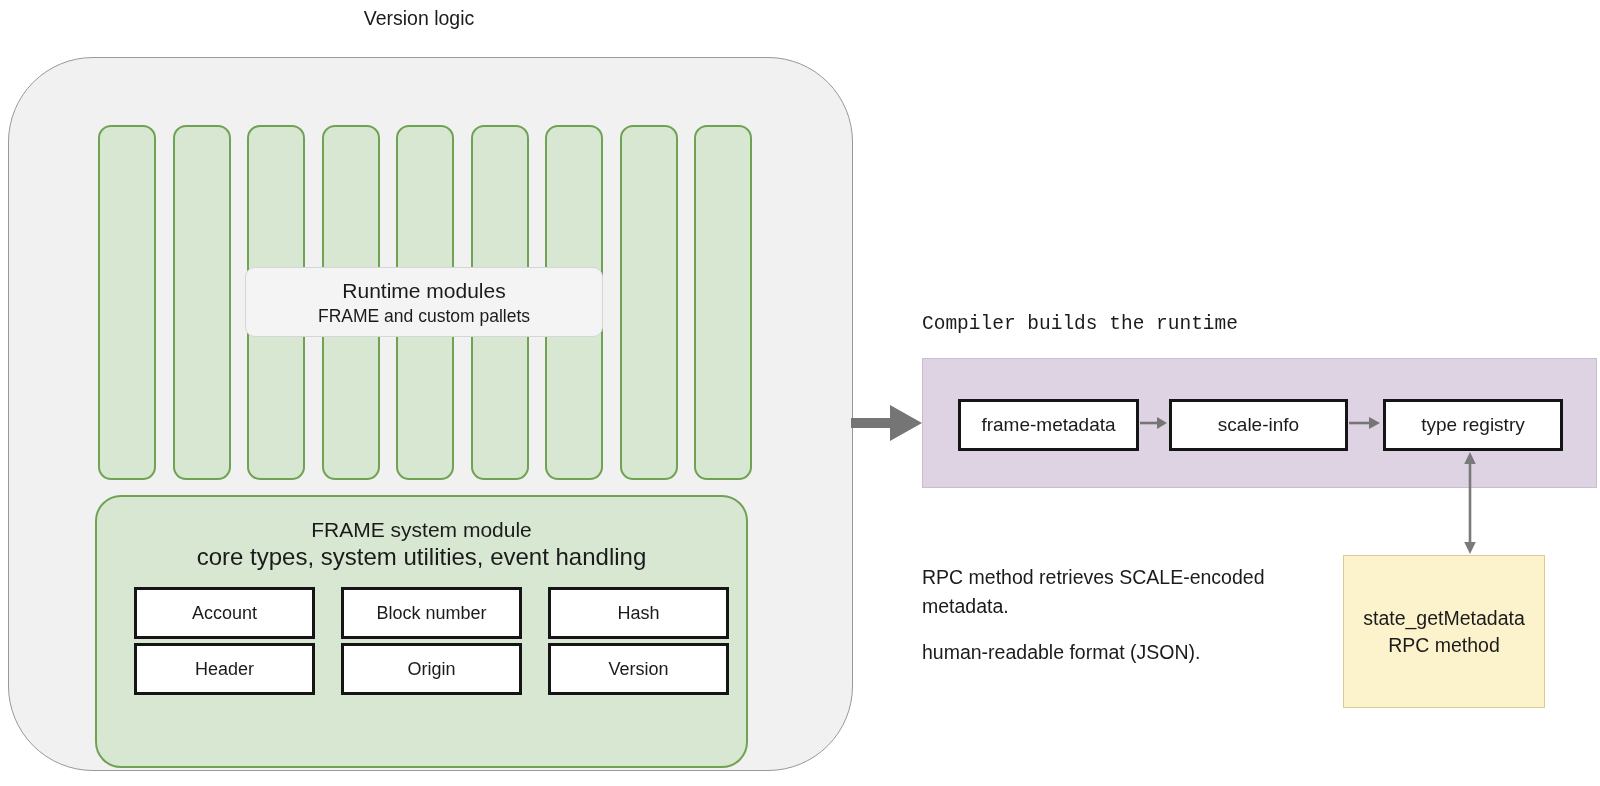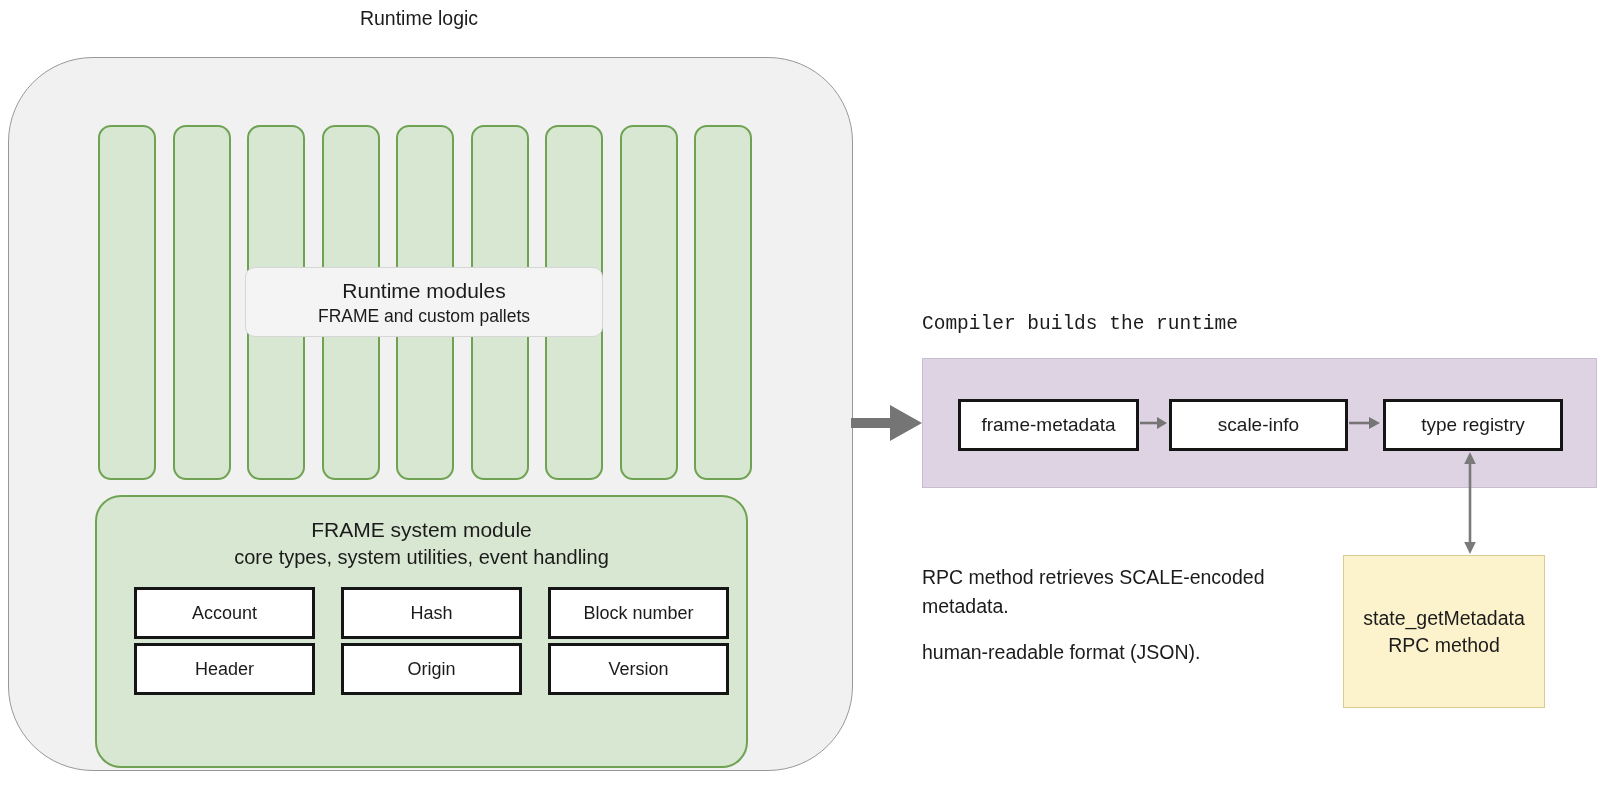--- a/index.html
+++ b/index.html
@@ -36,21 +36,21 @@
   }
   .modules-label .t1 { font-size:21px; line-height:28px; }
   .modules-label .t2 { font-size:17.5px; line-height:22px; }
 
   .frame-box {
     left:95px; top:495px; width:653px; height:273px; box-sizing:border-box;
     background:#d8e7d2; border:2px solid #6fa353; border-radius:26px;
     text-align:center; padding-top:18px; z-index:2;
   }
   .frame-box .t1 { font-size:21px; line-height:30px; }
-  .frame-box .t2 { font-size:20px; line-height:24px; }
+  .frame-box .t2 { font-size:24px; line-height:24px; }
   .cells-grid {
     position:absolute; left:37px; right:17px; top:90px;
     display:grid; grid-template-columns:repeat(3,181px); grid-auto-rows:52px;
     justify-content:space-between; row-gap:4px;
   }
   .frame-cell {
     box-sizing:border-box; background:#ffffff; border:3px solid #151515;
     display:flex; align-items:center; justify-content:center;
     font-size:18px;
   }
@@ -81,21 +81,21 @@
     display:flex; flex-direction:column; justify-content:center; align-items:center;
     font-size:19.5px; line-height:27px; text-align:center;
   }
   .para { font-size:19.5px; line-height:28.5px; }
   .para-1 { left:922px; top:563px; }
   .para-2 { left:922px; top:638px; }
 </style>
 </head>
 <body>
 
-<div class="abs runtime-title">Runtime logic</div>
+<div class="abs runtime-title">Version logic</div>
 
 <div class="abs outer-container"></div>
 
 <div class="abs bars-row">
     <div class="bar"></div>
     <div class="bar"></div>
     <div class="bar"></div>
     <div class="bar"></div>
     <div class="bar"></div>
     <div class="bar"></div>
@@ -107,22 +107,22 @@
 <div class="abs modules-label">
   <div class="t1">Runtime modules</div>
   <div class="t2">FRAME and custom pallets</div>
 </div>
 
 <div class="abs frame-box">
   <div class="t1">FRAME system module</div>
   <div class="t2">core types, system utilities, event handling</div>
   <div class="cells-grid">
       <div class="frame-cell">Account</div>
+      <div class="frame-cell">Block number</div>
       <div class="frame-cell">Hash</div>
-      <div class="frame-cell">Block number</div>
       <div class="frame-cell">Header</div>
       <div class="frame-cell">Origin</div>
       <div class="frame-cell">Version</div>
     </div>
 </div>
 
 <svg class="abs big-arrow" width="72" height="40" viewBox="0 0 72 40">
   <polygon points="0,15 39,15 39,2 71,20 39,38 39,25 0,25" fill="#757575"></polygon>
 </svg>
 

